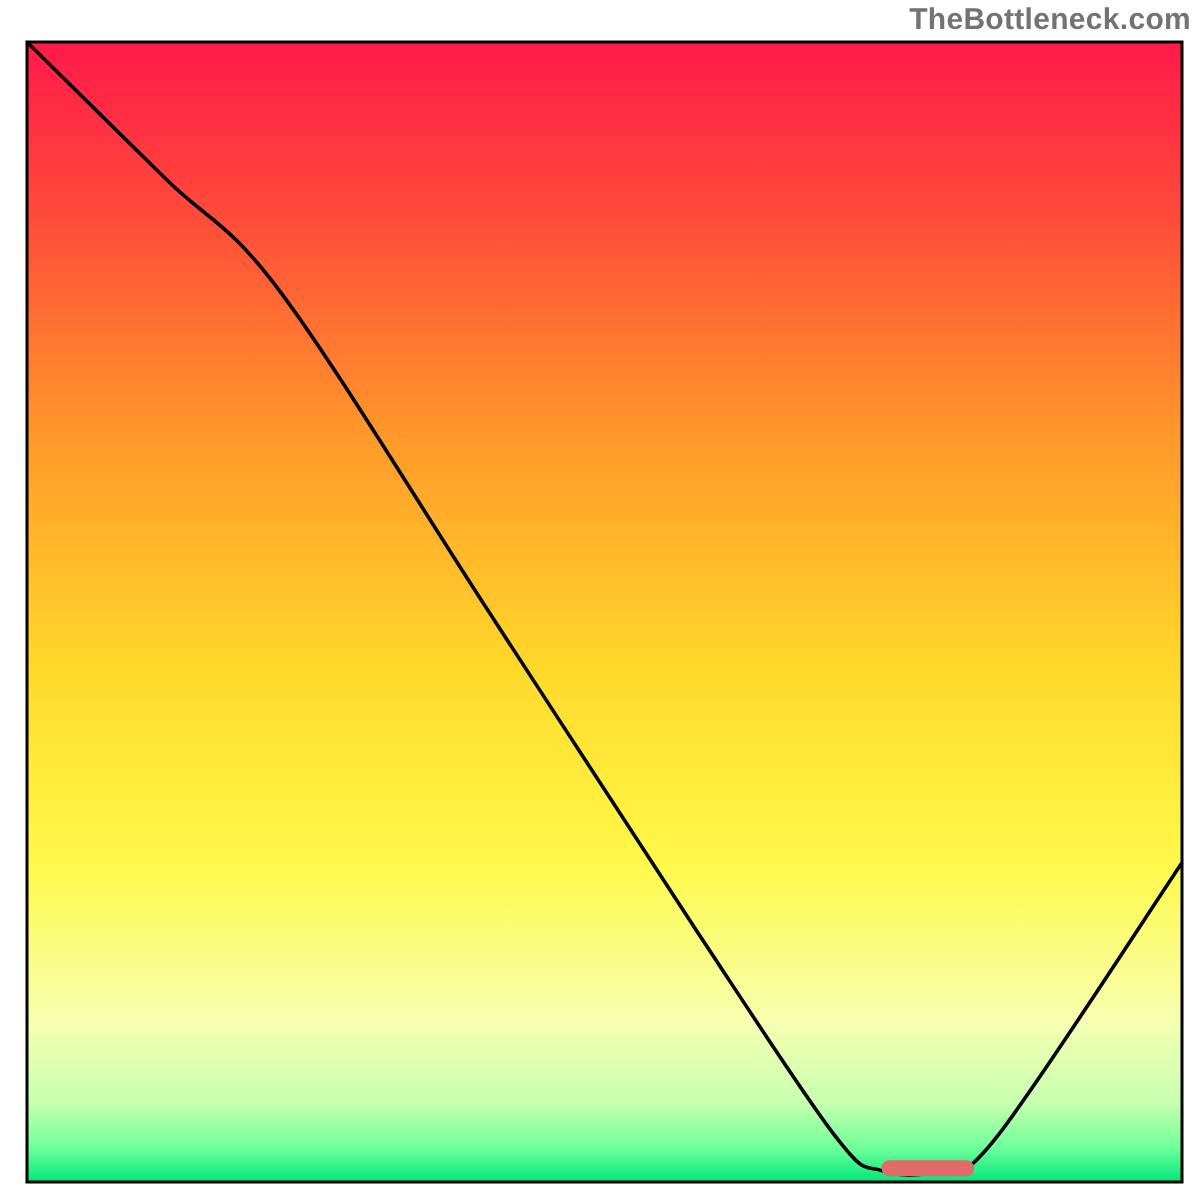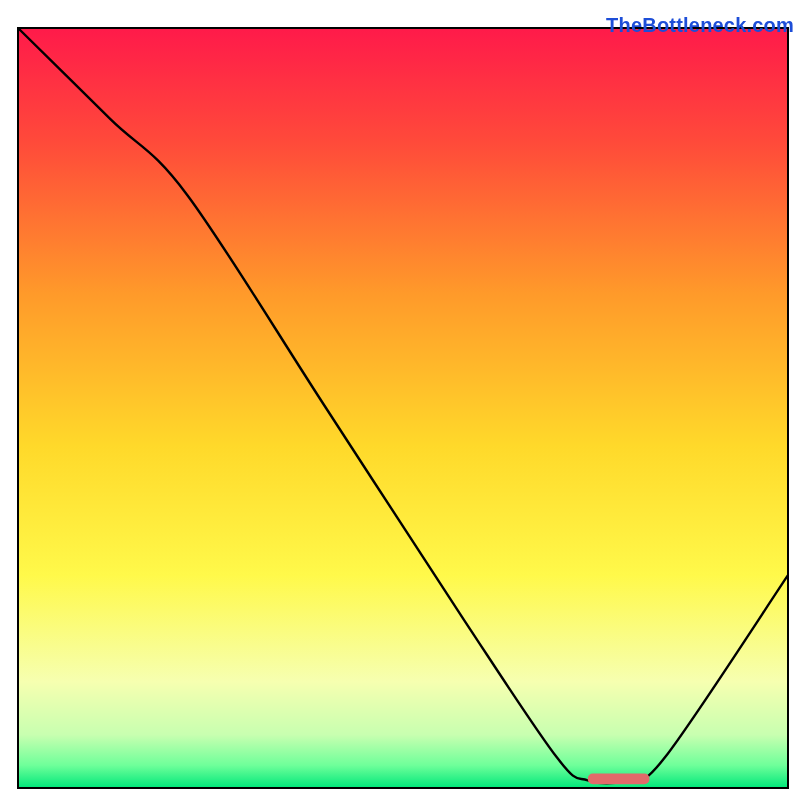--- a/index.html
+++ b/index.html
@@ -10,25 +10,25 @@
     background: #ffffff;
     font-family: Arial, sans-serif;
   }
   .container {
     position: relative;
     width: 800px;
     height: 800px;
   }
   .watermark {
     position: absolute;
-    top: 14px;
+    top: 2px;
     right: 6px;
     font-size: 20px;
     font-weight: bold;
-    color: #1d4ed8;
+    color: #737373;
     letter-spacing: 0.2px;
   }
   svg {
     display: block;
   }
 </style>
 </head>
 <body>
 
 <div class="container">

